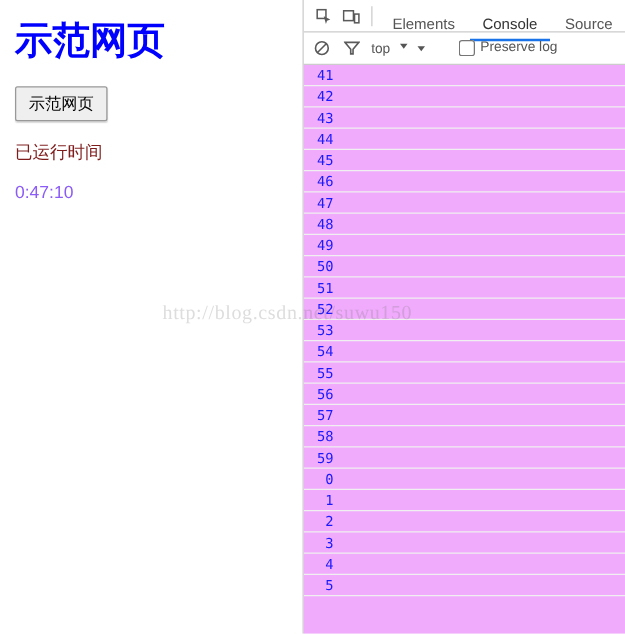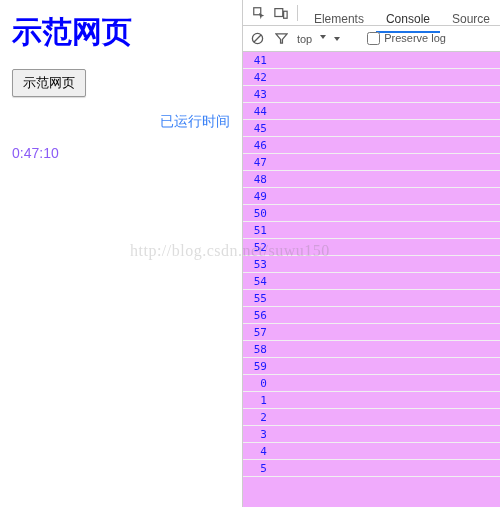--- a/index.html
+++ b/index.html
@@ -27,24 +27,23 @@
       background: #efefef;
       border: 1px solid #999;
       border-radius: 2px;
       padding: 4px 10px;
       font-size: 13px;
       cursor: pointer;
       margin-bottom: 16px;
       box-shadow: 0 1px 1px rgba(0,0,0,0.15);
     }
     .elapsed-label {
-      color: #3b82f6;
+      color: #7f1d1d;
       font-size: 14px;
       margin-bottom: 14px;
-      text-align: right;
     }
     .elapsed-time {
       color: #8b5cf6;
       font-size: 14px;
     }
     .watermark {
       position: absolute;
       top: 242px;
       left: 130px;
       color: rgba(120,120,120,0.25);

